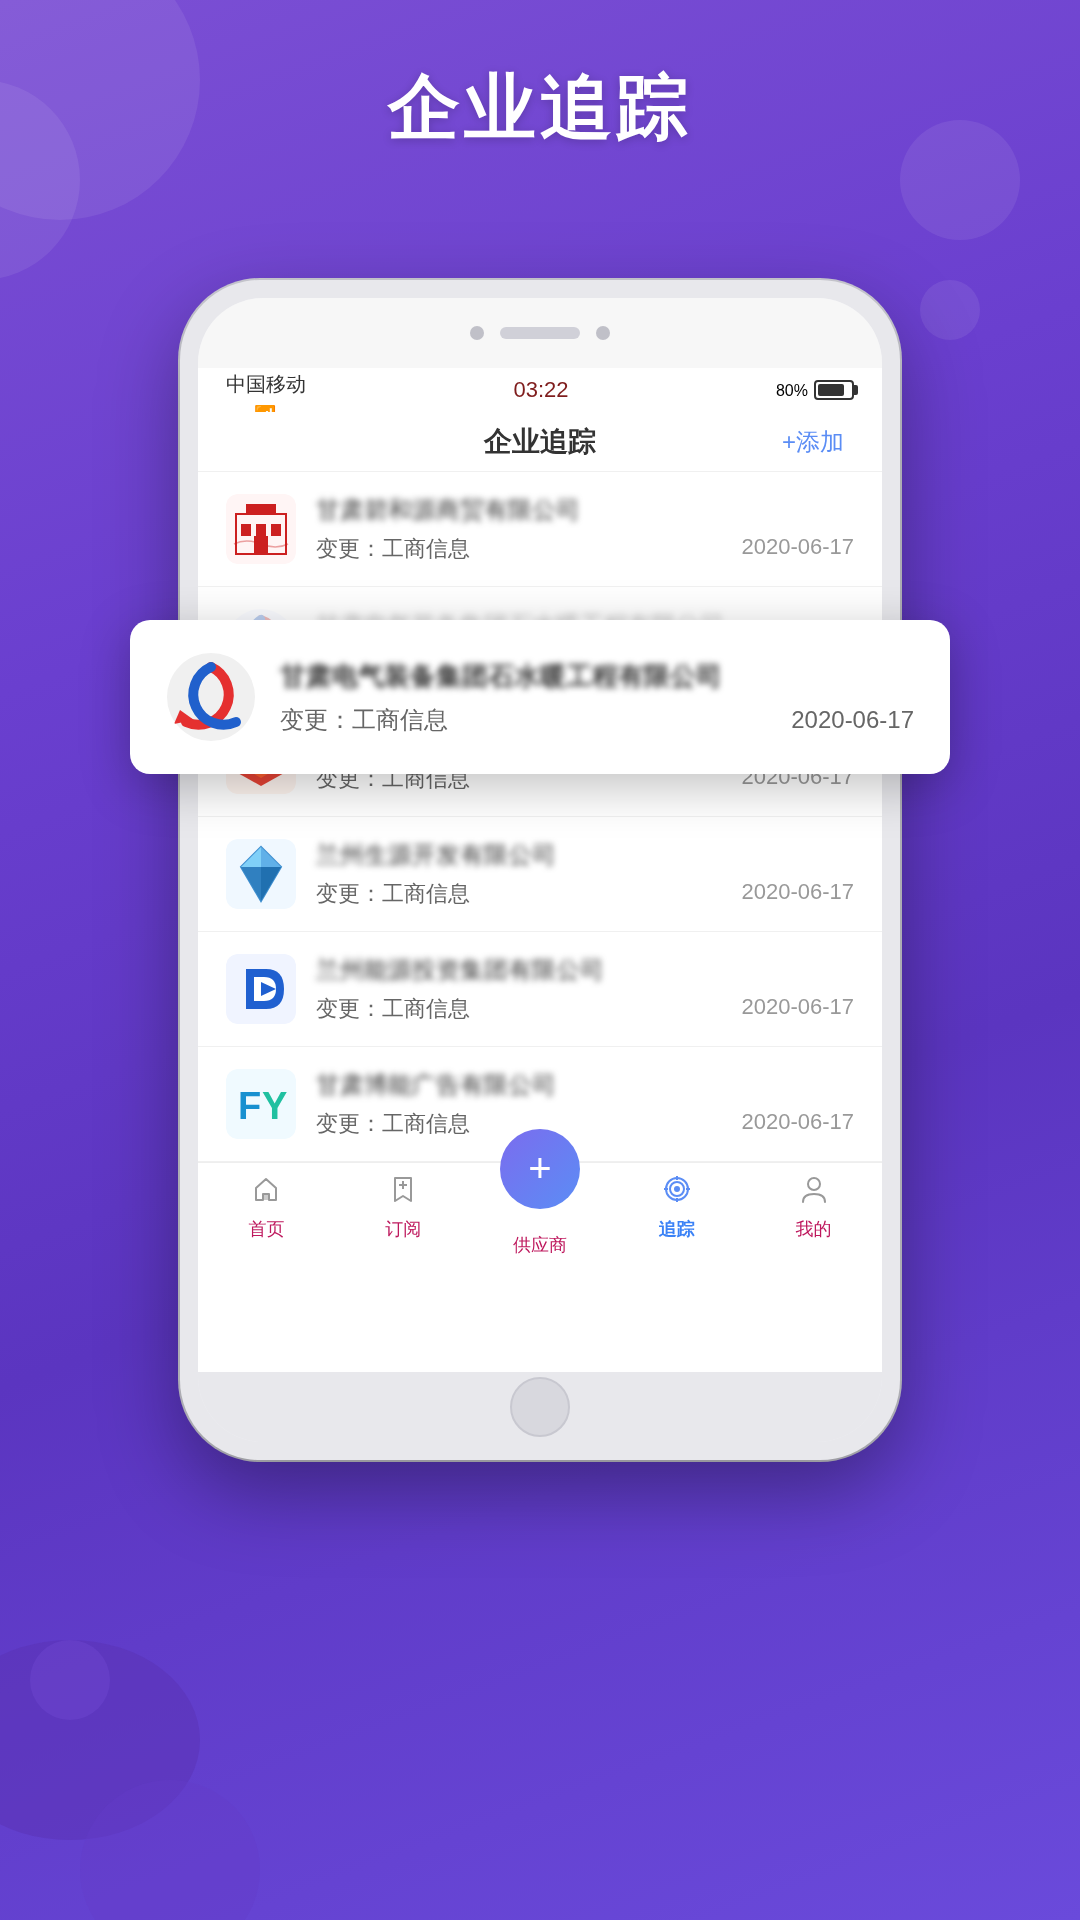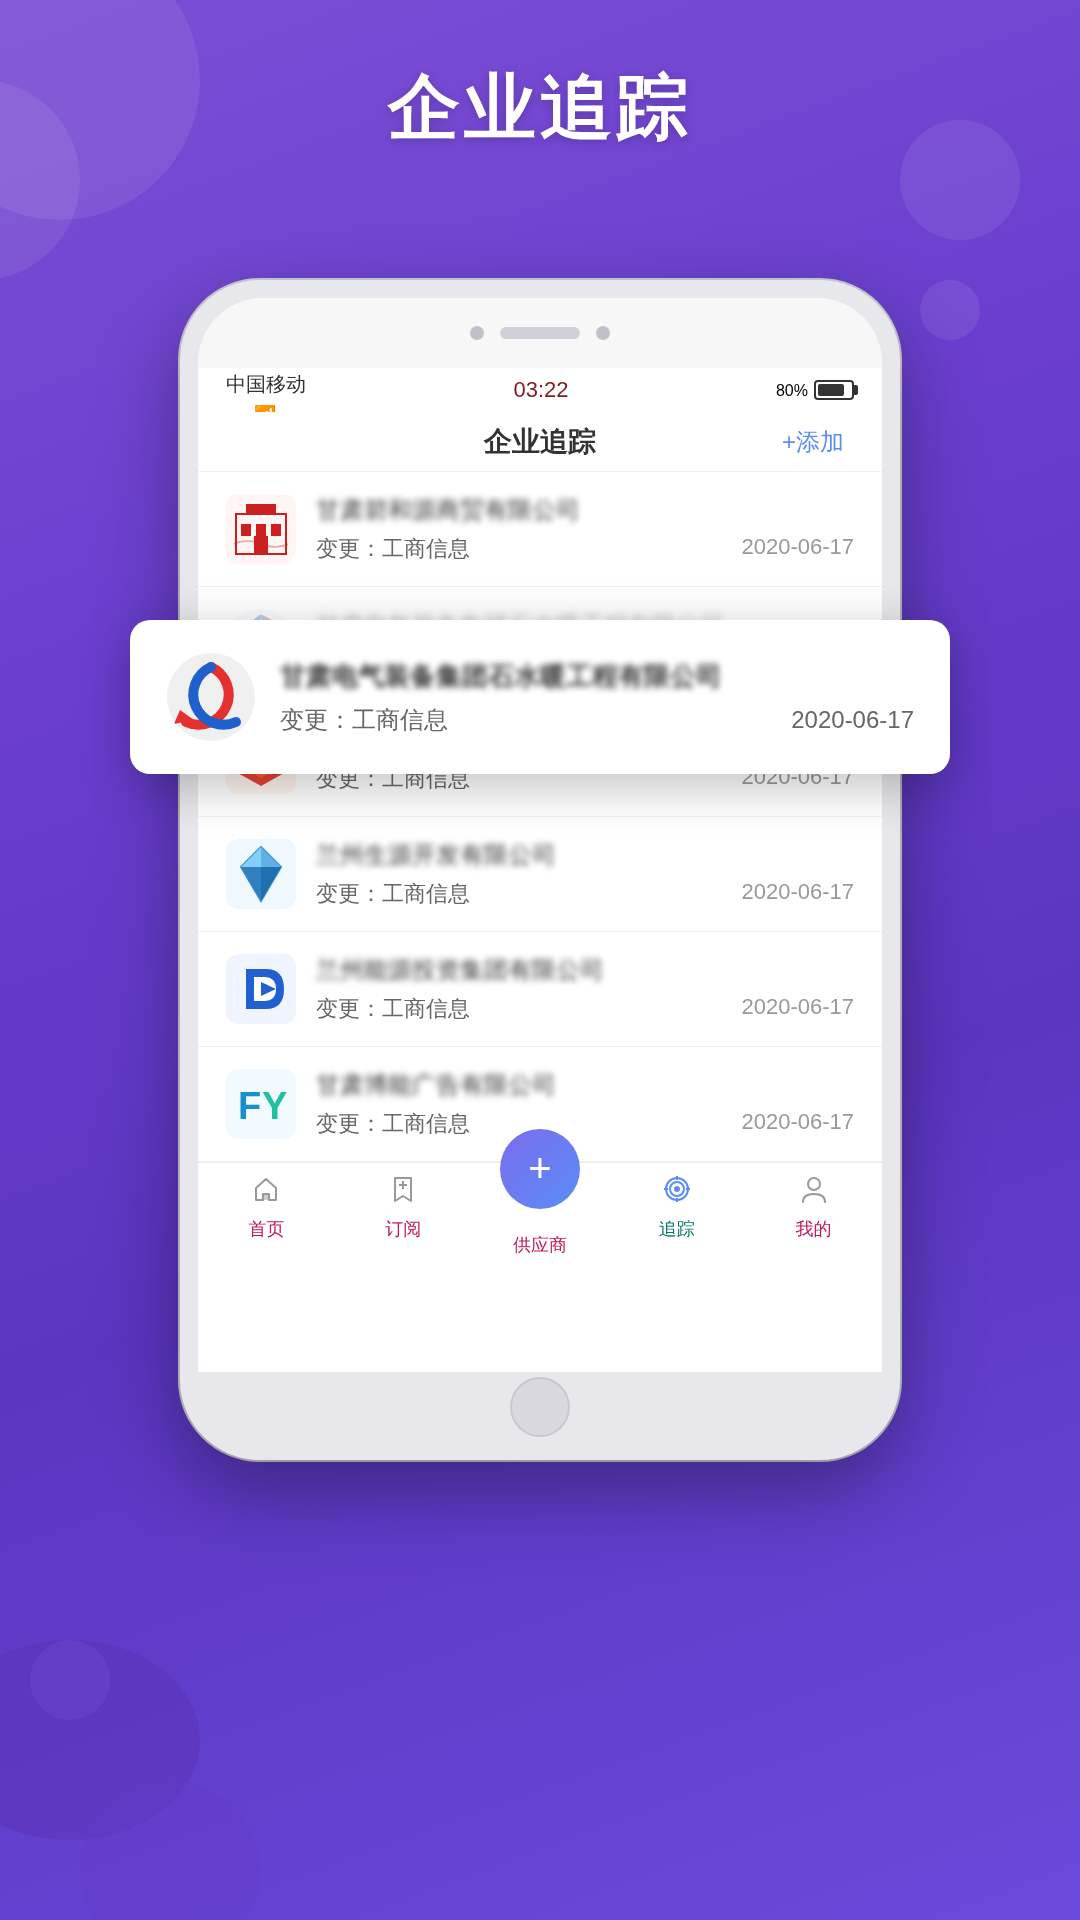--- a/index.html
+++ b/index.html
@@ -273,21 +273,21 @@
     .nav-item {
       display: flex;
       flex-direction: column;
       align-items: center;
       gap: 6px;
       flex: 1;
     }
     .nav-icon { font-size: 30px; color: #999; }
     .nav-icon.active { color: #5b8df5; }
     .nav-label { font-size: 18px; color: #be185d; }
-    .nav-label.active { color: #0f766e; }
+    .nav-label.active { color: #3b82f6; font-weight: bold; }
     .nav-center {
       width: 80px;
       height: 80px;
       background: linear-gradient(135deg, #7b6cee, #5b8df5);
       border-radius: 50%;
       display: flex;
       align-items: center;
       justify-content: center;
       margin-top: -30px;
     }

